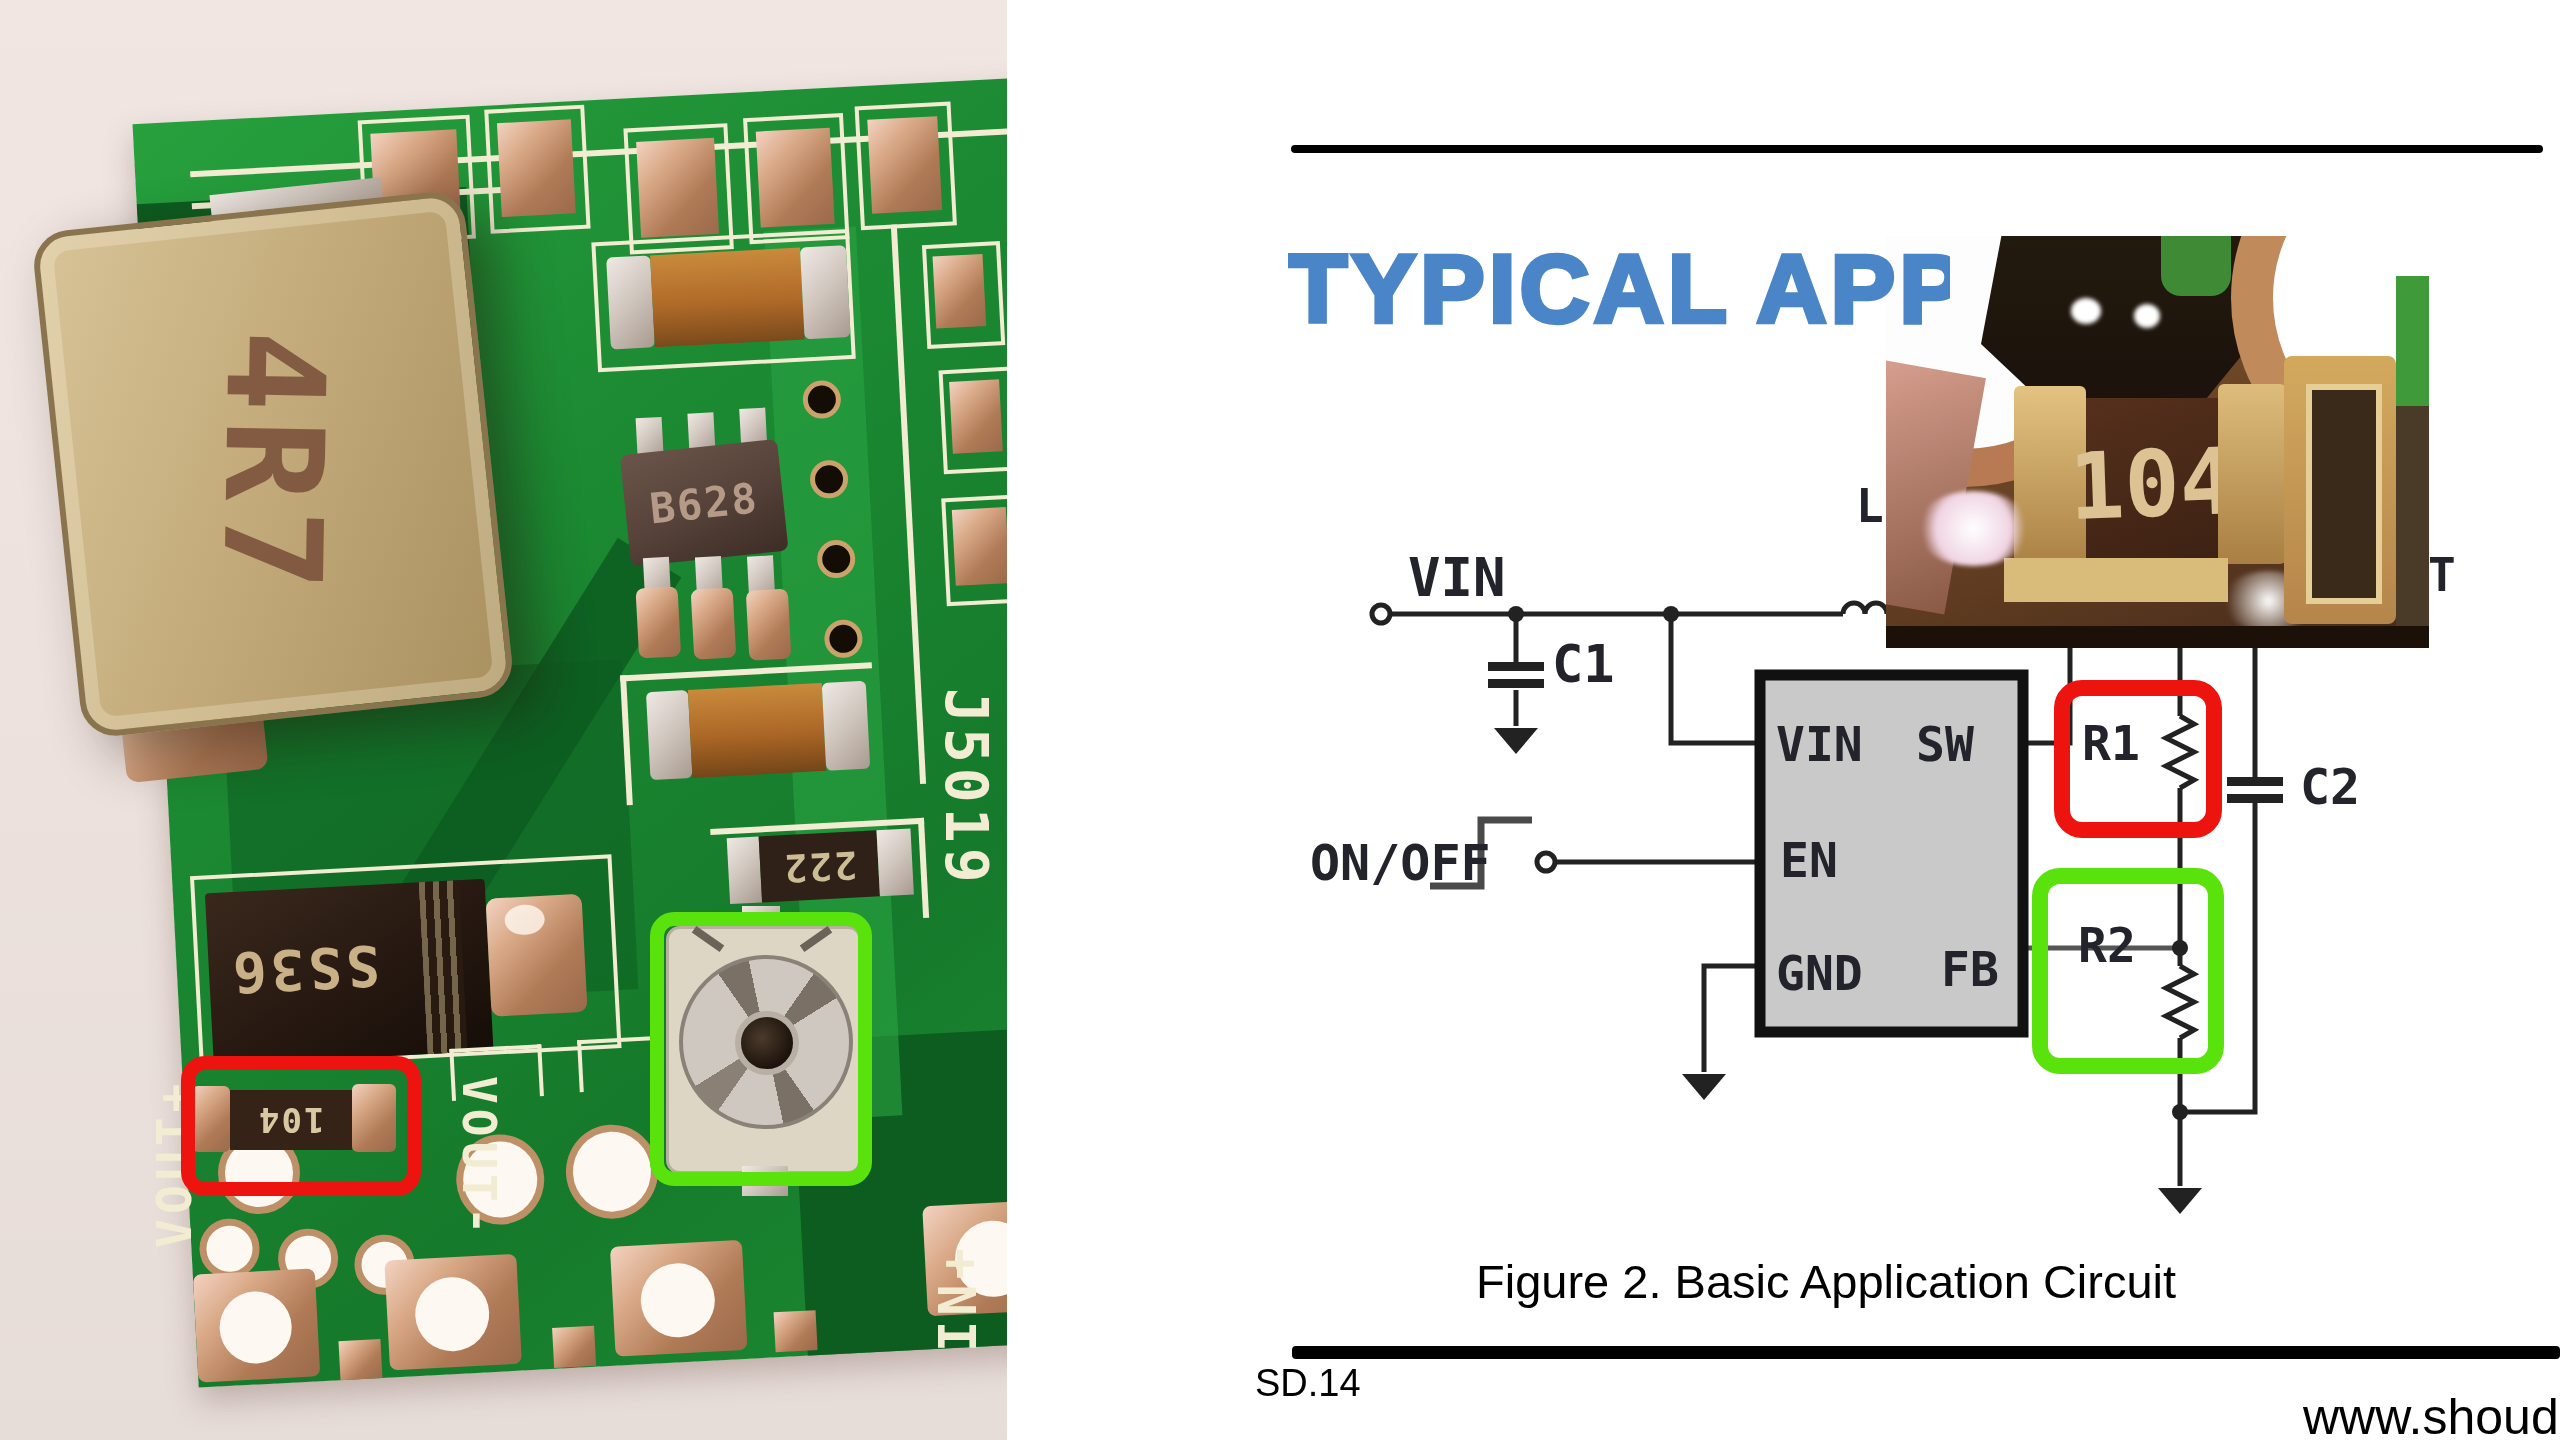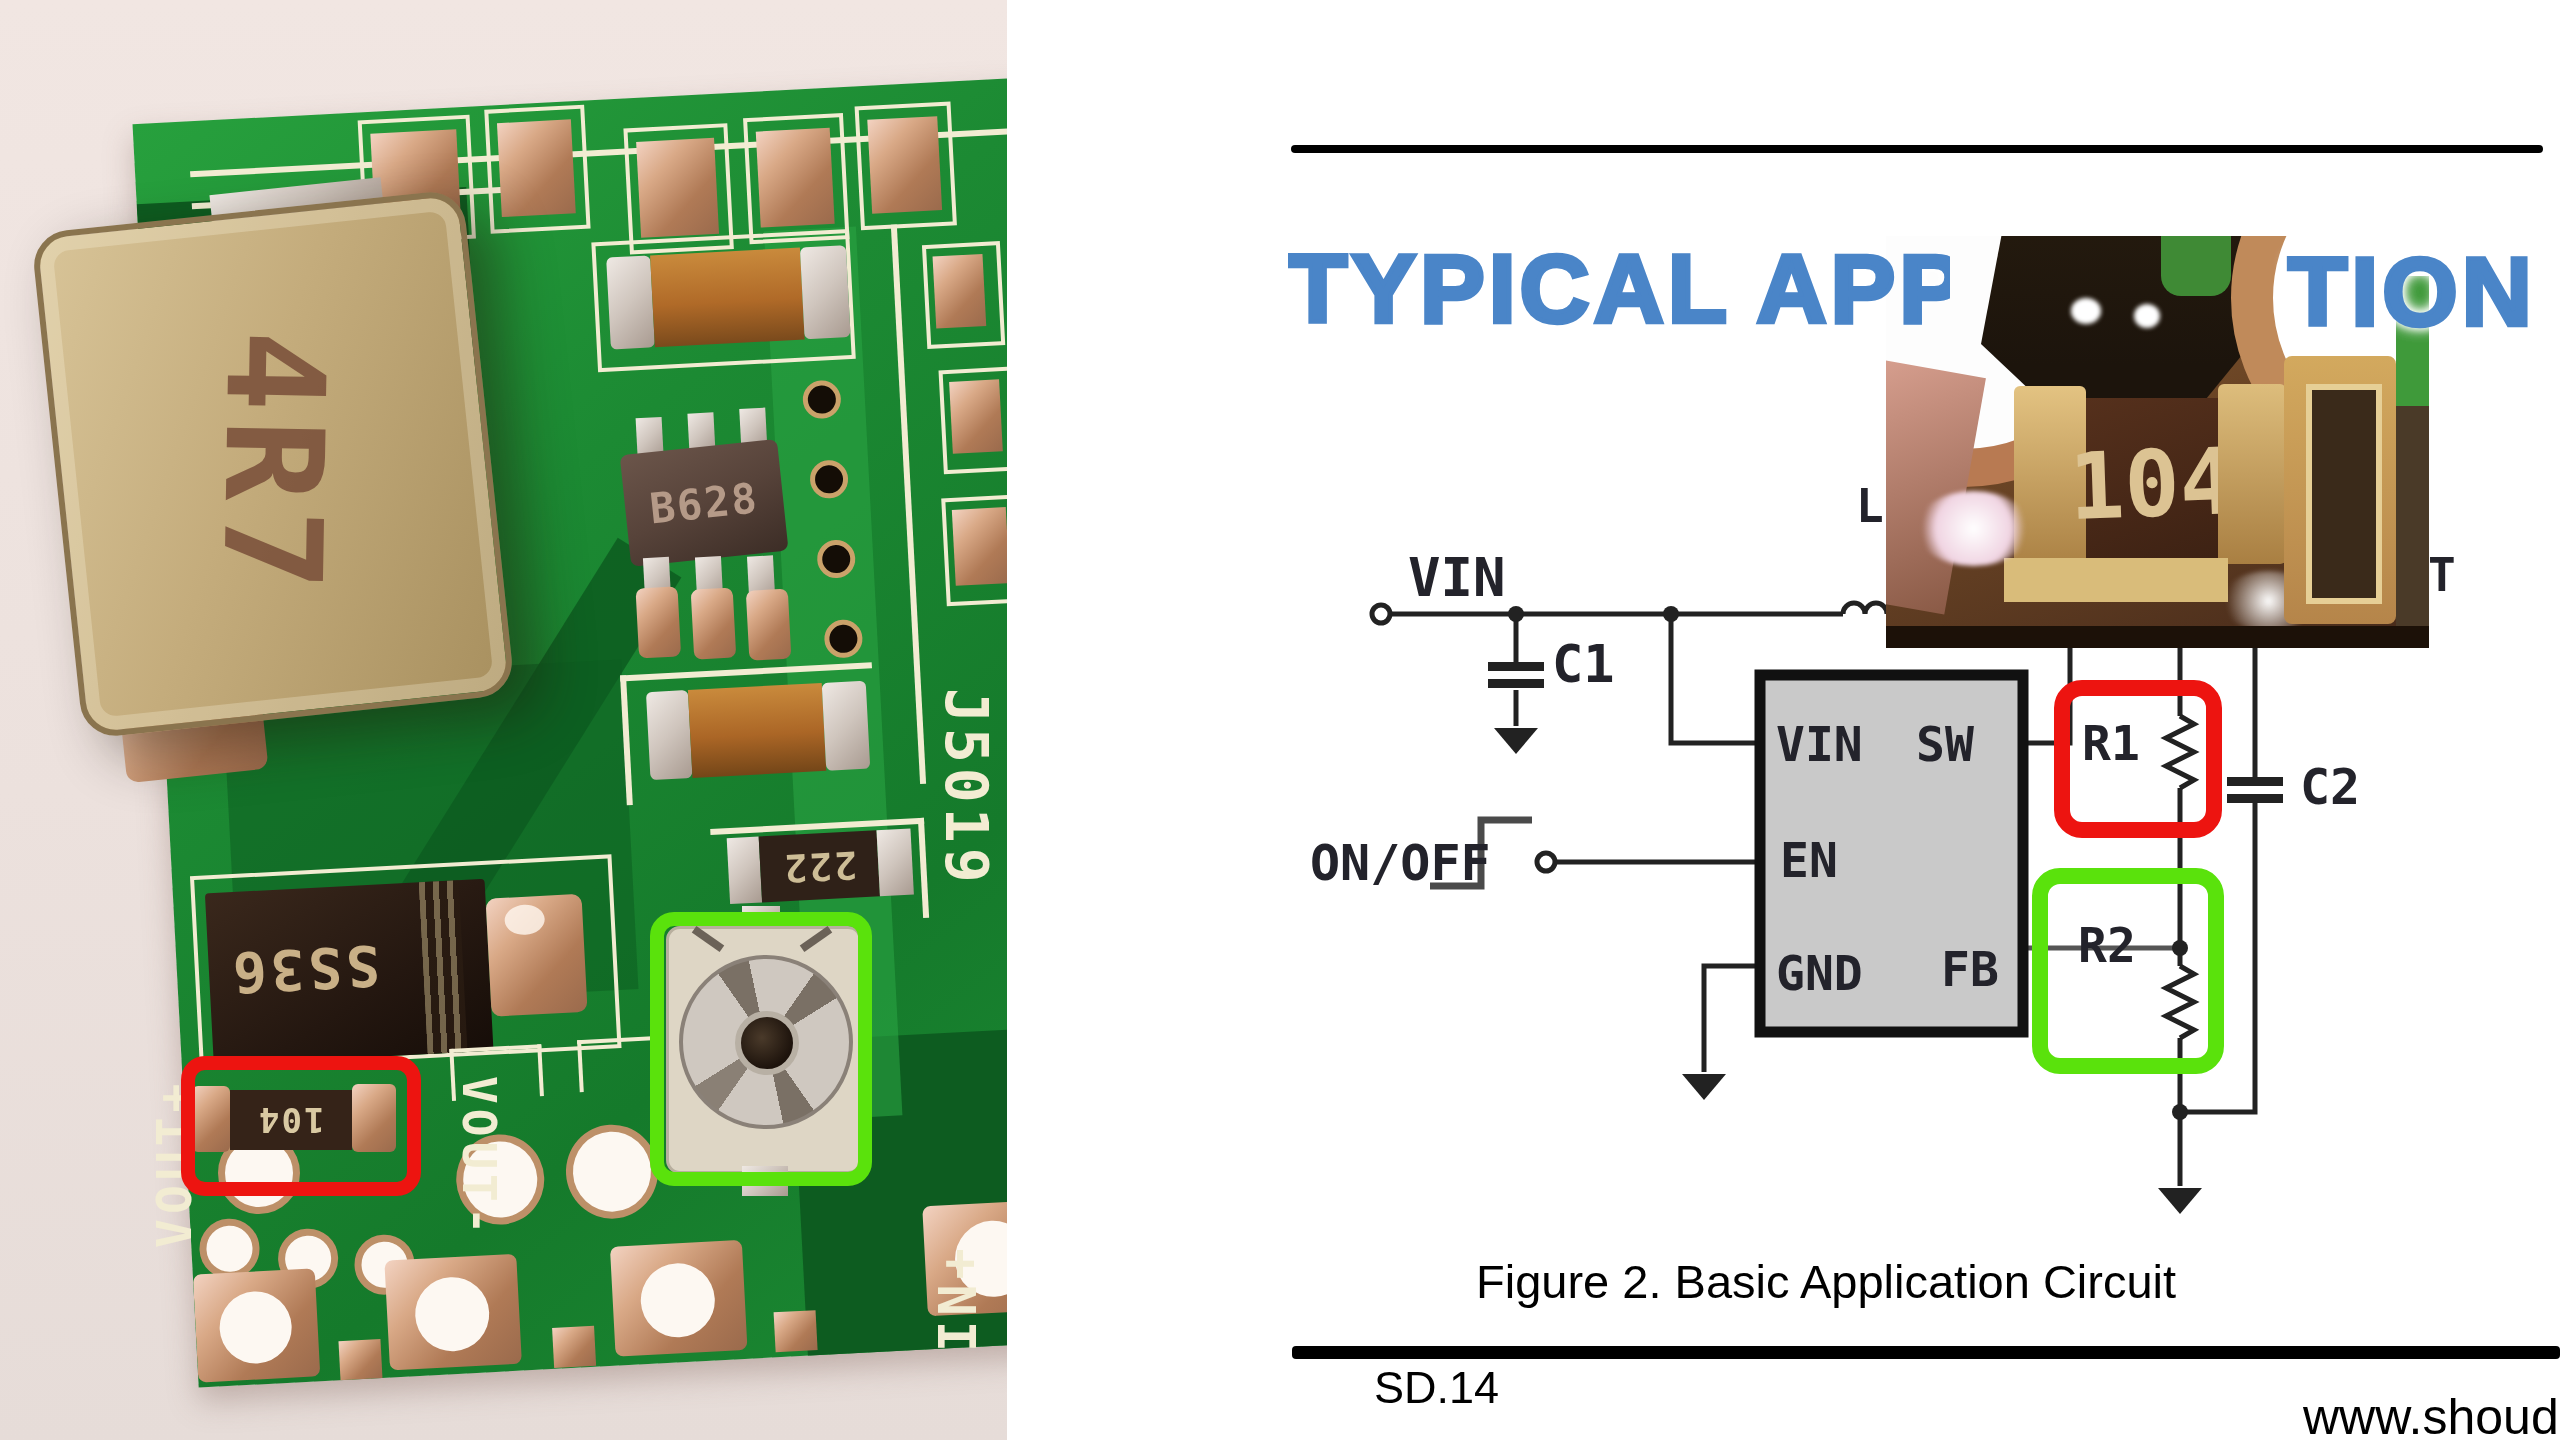--- a/index.html
+++ b/index.html
@@ -189,21 +189,20 @@
     <div class="abs silver" style="left:742px;top:1166px;width:46px;height:30px;"></div>
     <div class="abs hl" style="left:650px;top:912px;width:194px;height:246px;border:14px solid #5ae20c;"></div>
   </div>
 
   <div class="abs rule" style="left:1291px;top:145px;width:1252px;height:8px;z-index:2;"></div>
 
   <div id="heading-clip" class="abs">
     <h1 class="headline">TYPICAL APPLICATION</h1>
   </div>
 
-  <div class="abs headline" style="left:2288px;top:226px;line-height:132px;z-index:6;">TION</div>
 
   <svg class="abs" style="left:0;top:0;z-index:2;" width="2560" height="1440" viewBox="0 0 2560 1440">
     <g stroke="#222222" stroke-width="5" fill="none">
 
       <path d="M1389 614 H1843"></path>
       <path d="M1843 614 a11 11 0 0 1 22 0 a11 11 0 0 1 22 0 a11 11 0 0 1 22 0"></path>
 
       <path d="M1516 614 V662"></path>
       <path d="M1516 690 V726"></path>
 
@@ -297,16 +296,16 @@
     <div class="abs" style="left:510px;top:40px;width:40px;height:130px;background:#3f9a3a;"></div>
     <div class="abs" style="left:510px;top:170px;width:40px;height:230px;background:#4a3a28;"></div>
     <div class="abs" style="left:0;top:390px;width:543px;height:22px;background:#1c1108;"></div>
   </div>
 
   <div class="abs mono" style="left:2428px;top:548px;font-size:46px;font-weight:bold;color:#23232b;z-index:6;">T</div>
 
   <div class="abs" style="left:1476px;top:1254px;font-size:47px;color:#000;z-index:2;">Figure 2. Basic Application Circuit</div>
 
   <div class="abs rule" style="left:1292px;top:1346px;width:1268px;height:13px;z-index:2;"></div>
-  <div class="abs" style="left:1374px;top:1362px;font-size:45px;color:#000;z-index:2;">SD.14</div>
+  <div class="abs" style="left:1255px;top:1362px;font-size:38px;color:#000;z-index:2;">SD.14</div>
   <div class="abs" style="left:2303px;top:1388px;font-size:50px;color:#000;white-space:nowrap;z-index:2;">www.shoud</div>
 
 </div>
 
 </body></html>

